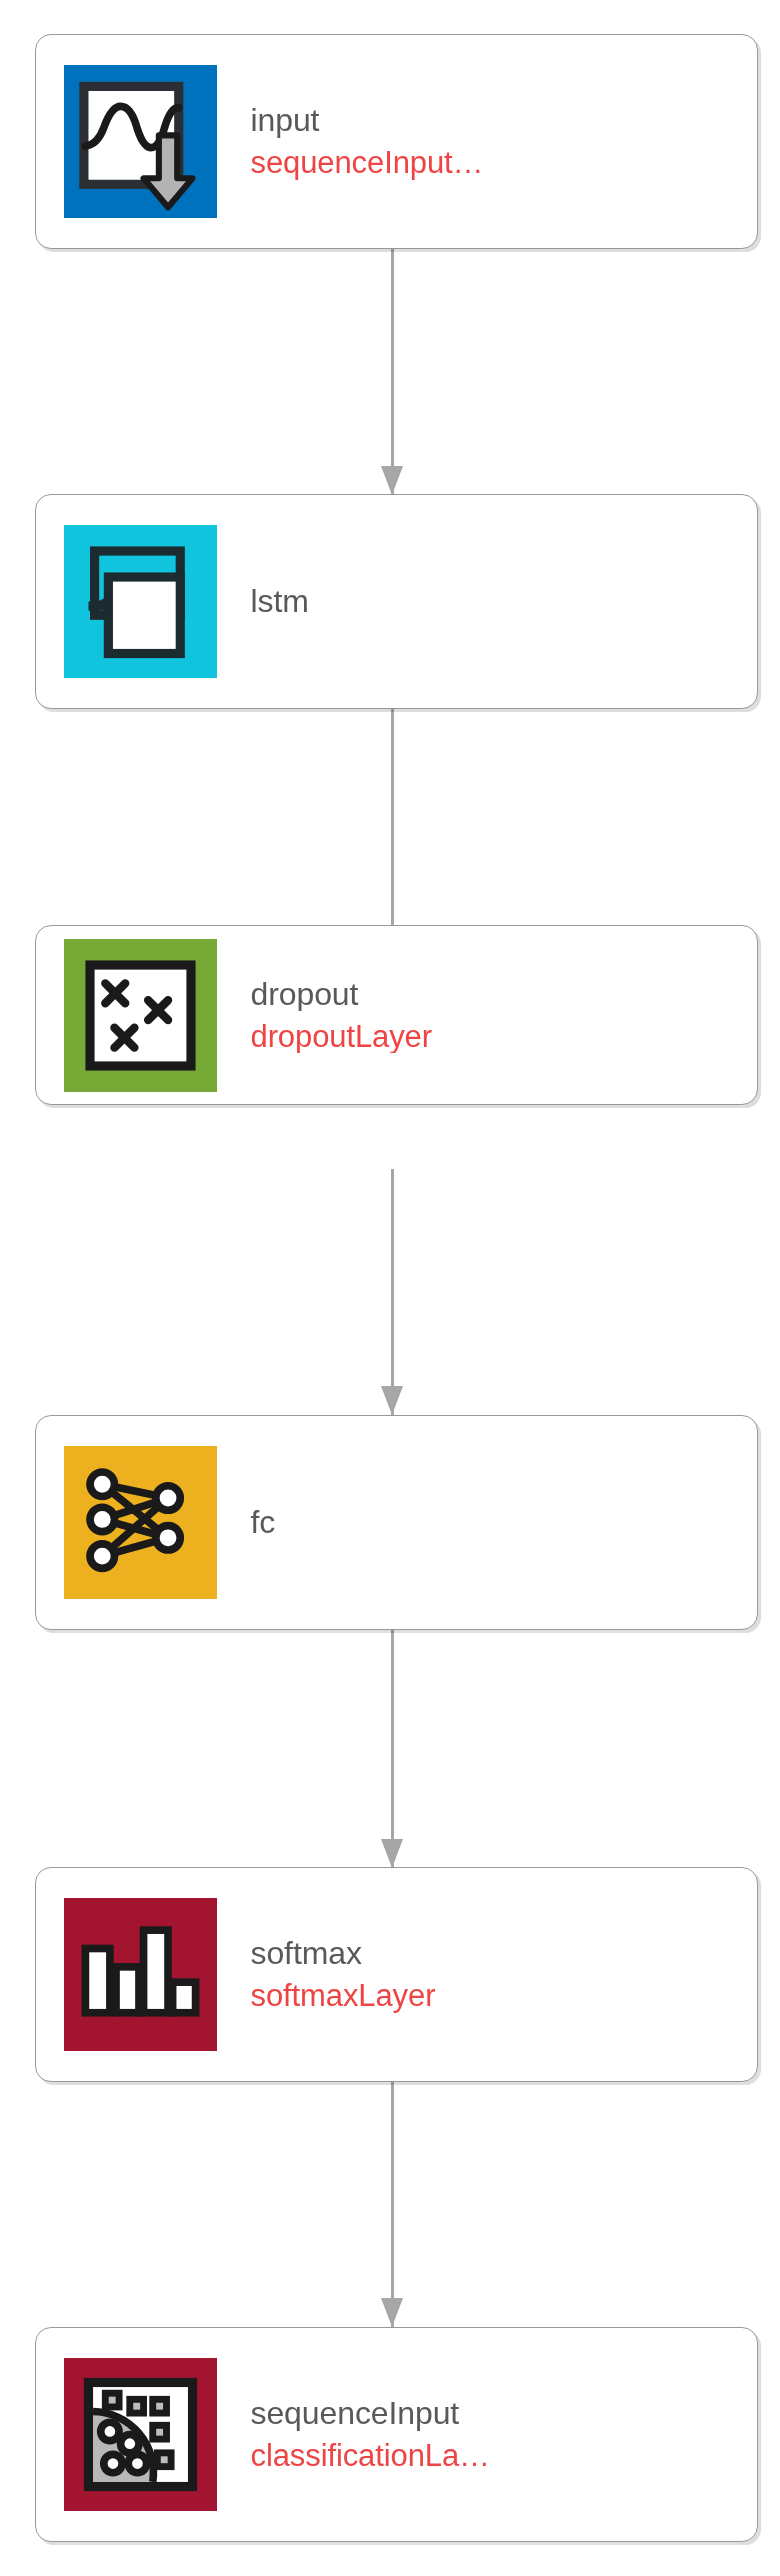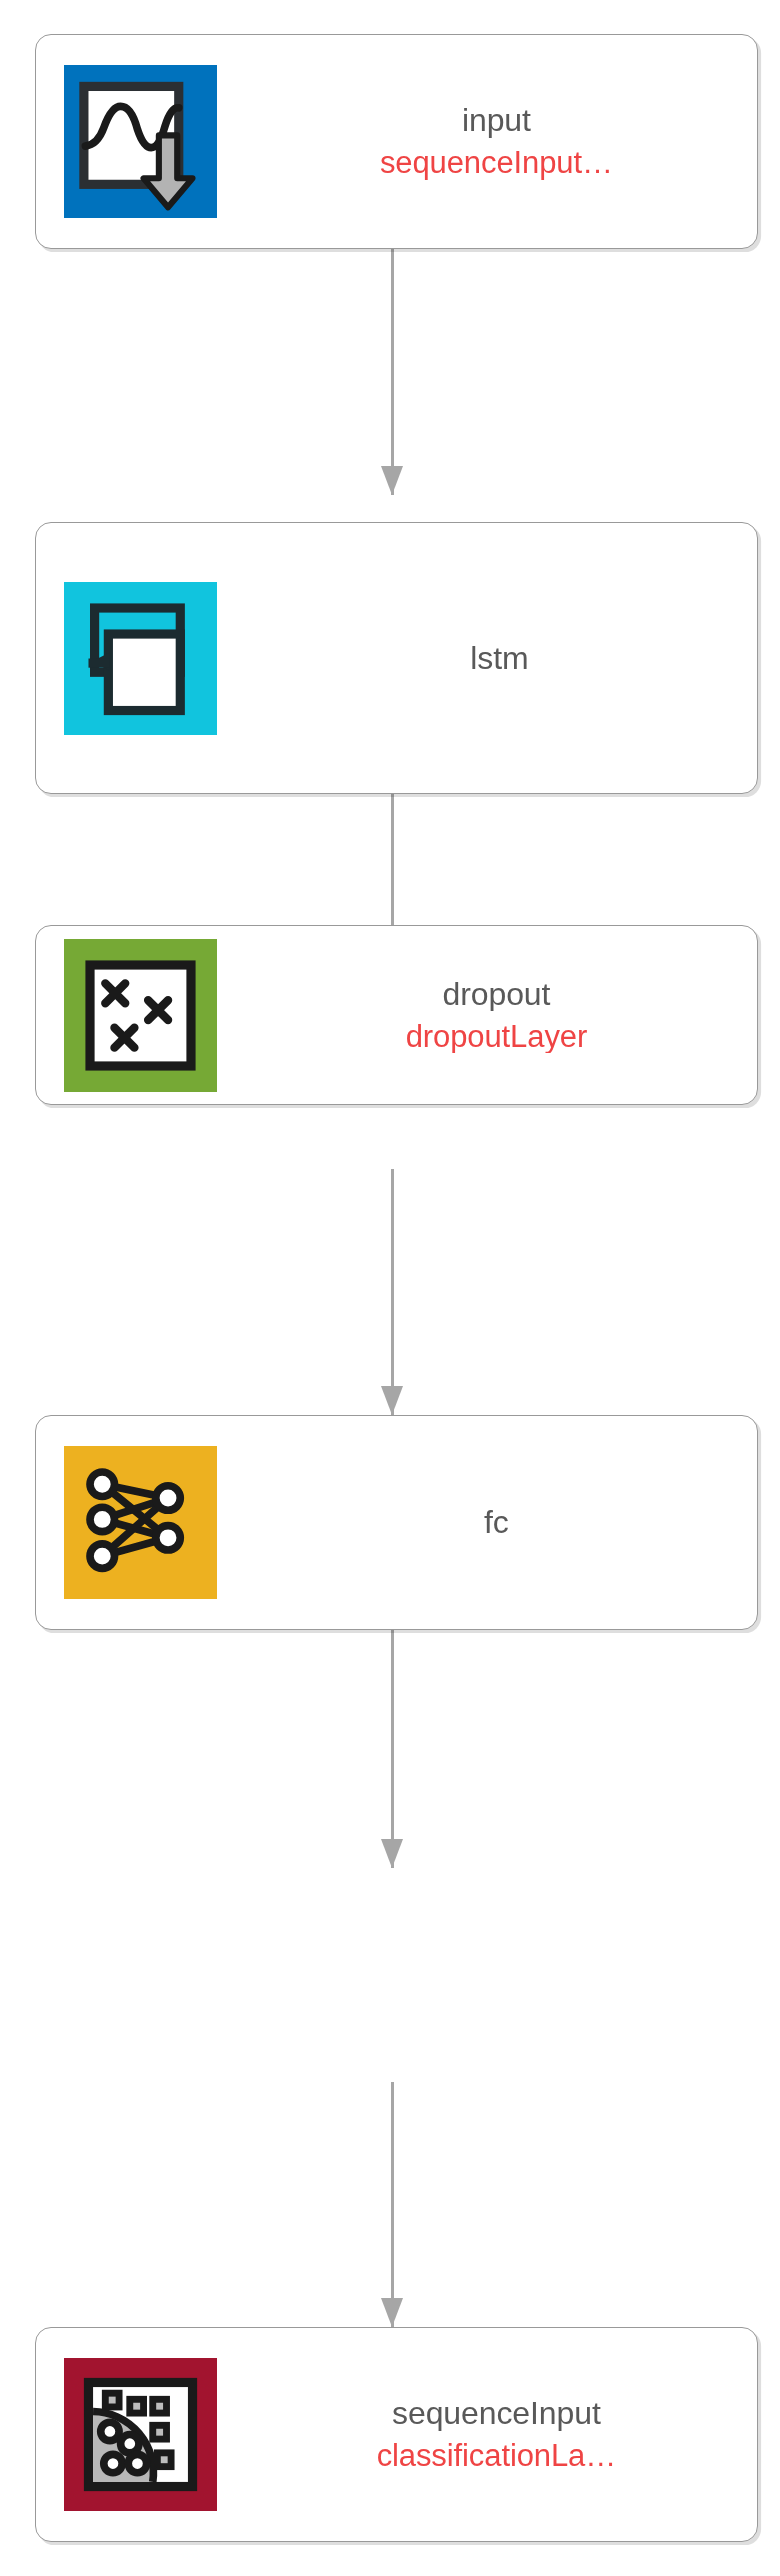--- a/index.html
+++ b/index.html
@@ -32,21 +32,21 @@
 
   
   .node{
     position:absolute;
     left:35px;width:723px;
     box-sizing:border-box;
     background:#ffffff;
     border:1.8px solid #999999;
     border-radius:16px;
     box-shadow:3.1px 3.1px 0 0 rgba(0,0,0,0.13);
-    display:flex;align-items:center;text-align:center;
+    display:flex;align-items:center;
   }
   .node-icon{
     flex:0 0 auto;
     width:153px;height:153px;
     margin-left:27.5px;
     position:relative;
   }
   .node-icon svg{display:block;width:153px;height:153px;}
   .node-text{
     flex:1 1 auto;
@@ -107,21 +107,21 @@
         <path d="M14 53 Q22 52 26 41 Q31 27 37 27 Q44 27 48 42 Q52 54 57 54 Q62 54 66 40 Q70 27 75 28" fill="none" stroke="#1a1a1a" stroke-width="5" stroke-linecap="round" stroke-linejoin="round"></path>
         <path d="M62 46 L74 46 L74 74 L84 74 L68 93 L52 74 L62 74 Z" fill="#b3b3b3" stroke="#1a1a1a" stroke-width="4" stroke-linejoin="round"></path>
       </svg>
     </div>
     <div class="node-text">
       <div class="node-title">input</div>
       <div class="node-subtitle">sequenceInput…</div>
     </div>
   </div>
 
-  <div class="node" style="top:522px;height:272px;gap:6px;">
+  <div class="node" style="top:494px;height:215px;">
     <div class="node-icon">
       <svg viewBox="0 0 100 100" xmlns="http://www.w3.org/2000/svg">
         <rect x="0" y="0" width="100" height="100" fill="#11c4de"></rect>
         <rect x="20" y="17" width="56" height="42" fill="none" stroke="#1c2b30" stroke-width="6"></rect>
         <rect x="29" y="34" width="47" height="50" fill="#ffffff" stroke="#1c2b30" stroke-width="6"></rect>
         <path d="M18 52 L30 46 L30 58 Z" fill="#1c2b30"></path>
         <rect x="16" y="50" width="14" height="6" fill="#1c2b30"></rect>
       </svg>
     </div>
     <div class="node-text">
@@ -169,20 +169,37 @@
           <circle cx="68" cy="34" r="8"></circle>
           <circle cx="68" cy="60" r="8"></circle>
         </g>
       </svg>
     </div>
     <div class="node-text">
       <div class="node-title">fc</div>
     </div>
   </div>
 
+  <div class="node" style="top:1867px;height:215px;">
+    <div class="node-icon">
+      <svg viewBox="0 0 100 100" xmlns="http://www.w3.org/2000/svg">
+        <rect x="0" y="0" width="100" height="100" fill="#a2142f"></rect>
+        <g fill="#ffffff" stroke="#1a1a1a" stroke-width="5">
+          <rect x="14" y="33" width="16" height="42"></rect>
+          <rect x="34" y="45" width="15" height="30"></rect>
+          <rect x="52" y="21" width="16" height="54"></rect>
+          <rect x="71" y="55" width="15" height="20"></rect>
+        </g>
+      </svg>
+    </div>
+    <div class="node-text">
+      <div class="node-title">softmax</div>
+      <div class="node-subtitle">softmaxLayer</div>
+    </div>
+  </div>
 
   <div class="node" style="top:2327px;height:215px;">
     <div class="node-icon">
       <svg viewBox="0 0 100 100" xmlns="http://www.w3.org/2000/svg">
         <rect x="0" y="0" width="100" height="100" fill="#a2142f"></rect>
         <rect x="16" y="16" width="68" height="68" fill="#ffffff" stroke="#1a1a1a" stroke-width="6"></rect>
         <path d="M19 35 A40 40 0 0 1 58 81 L19 81 Z" fill="#b8b8b8"></path>
         <path d="M19 35 A40 40 0 0 1 58 81" fill="none" stroke="#1a1a1a" stroke-width="5"></path>
         <g fill="#bdbdbd" stroke="#1a1a1a" stroke-width="4.5">
           <rect x="27" y="23" width="9" height="9"></rect>

